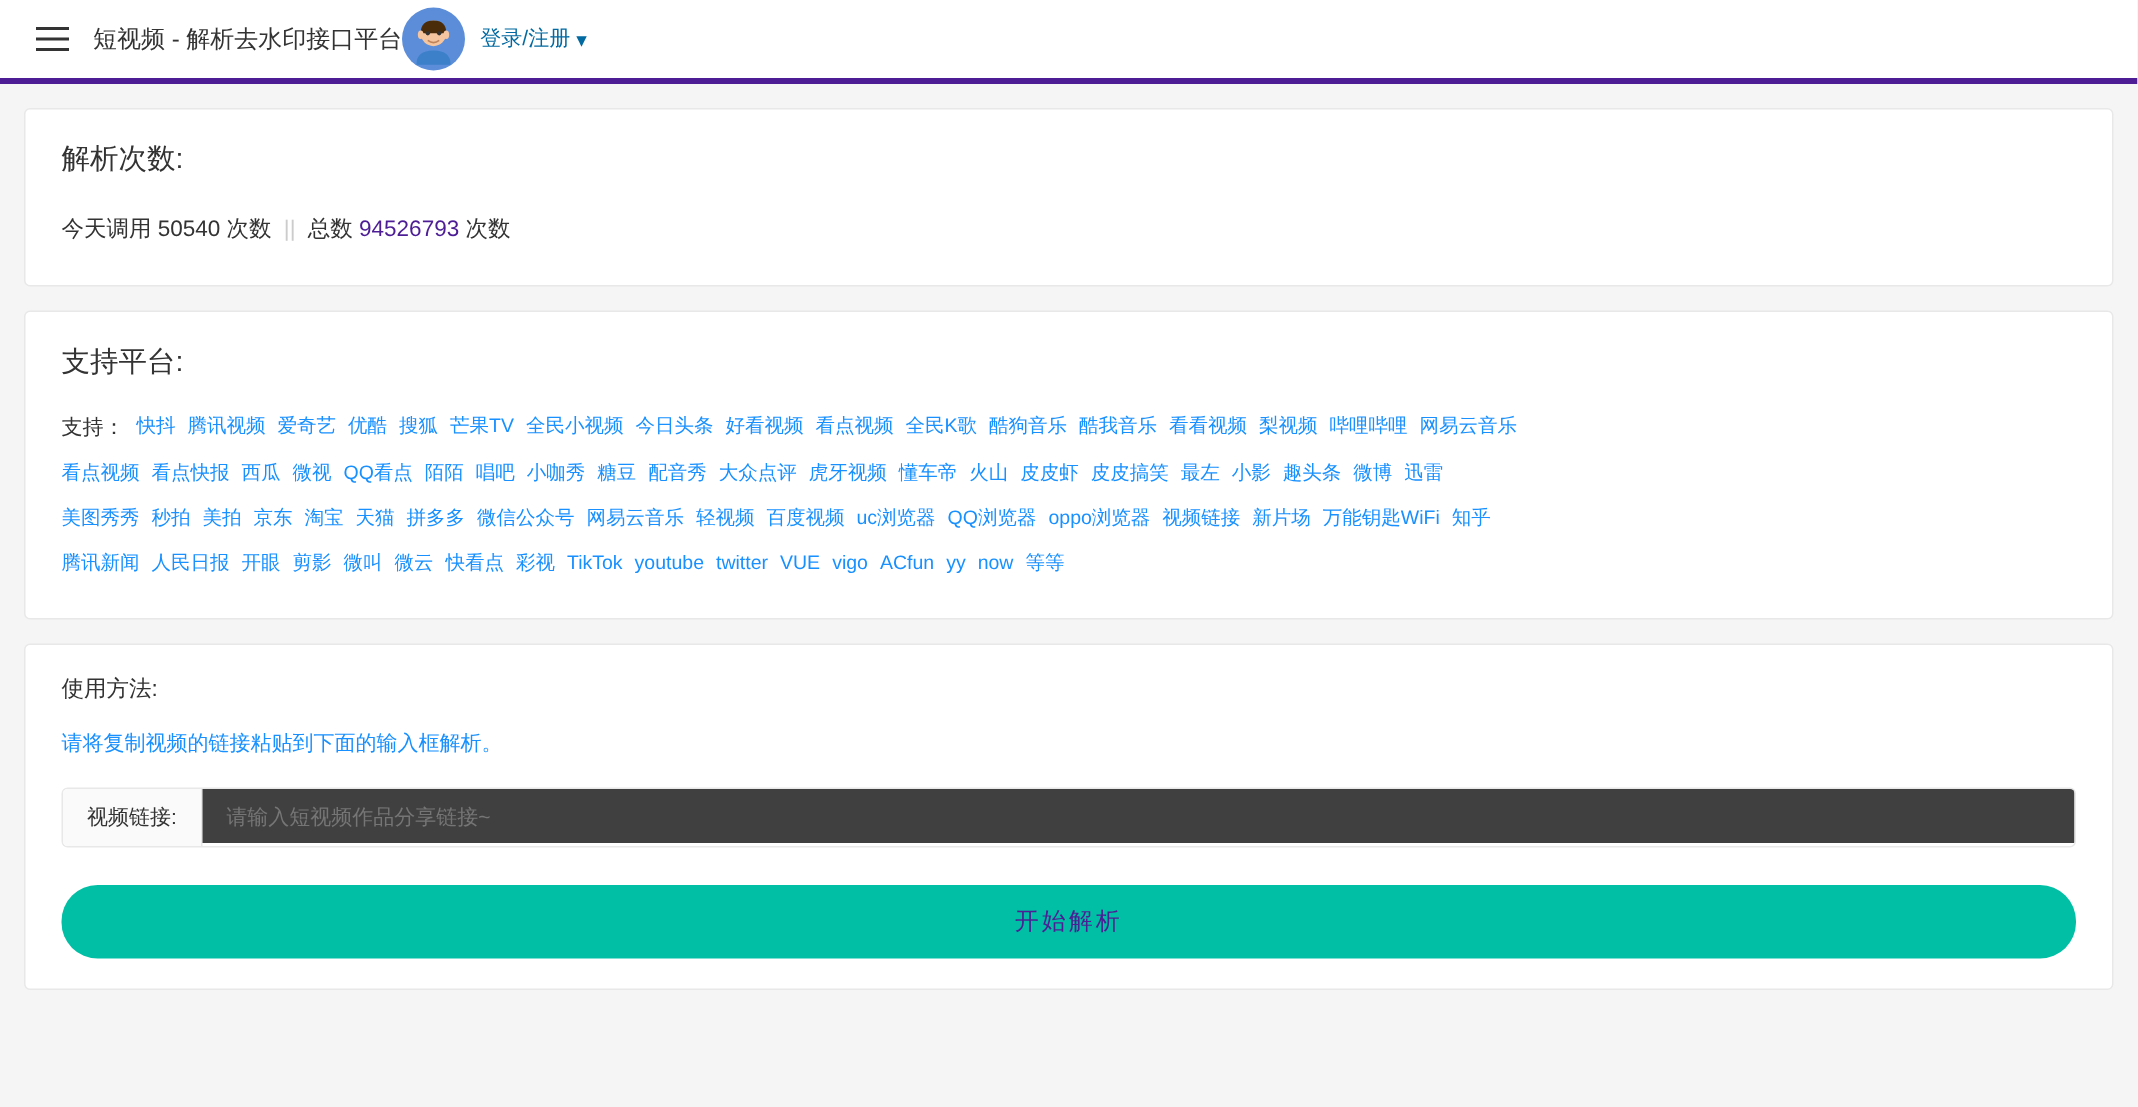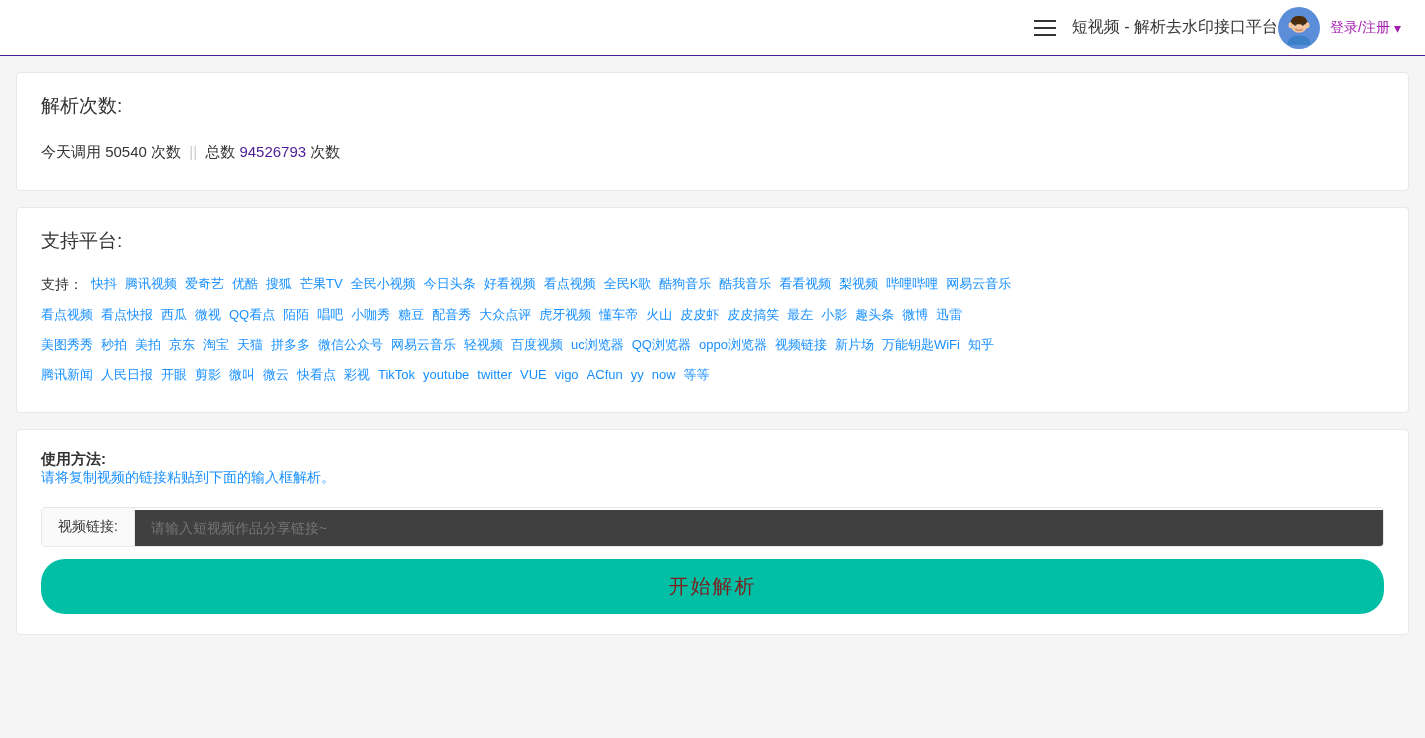--- a/index.html
+++ b/index.html
@@ -2,25 +2,25 @@
 <html><head>
   <meta charset="utf-8">
   <style>
     * { margin: 0; padding: 0; box-sizing: border-box; }
     body { font-family: "Microsoft YaHei", "PingFang SC", Arial, sans-serif; background: #f5f5f5; color: #333; font-size: 14px; }
 
     
     .header {
       display: flex;
       align-items: center;
-      justify-content: flex-end;
+      justify-content: flex-start;
       padding: 0 24px;
       height: 56px;
       background: #fff;
-      border-bottom: 1px solid #4c1d95;
+      border-bottom: 4px solid #4c1d95;
     }
     .header-left {
       display: flex;
       align-items: center;
       gap: 16px;
     }
     .hamburger-icon {
       display: flex;
       flex-direction: column;
       gap: 5px;
@@ -48,21 +48,21 @@
       border-radius: 50%;
       background: #5b8dd9;
       overflow: hidden;
       display: flex;
       align-items: center;
       justify-content: center;
     }
     .avatar svg { width: 38px; height: 38px; }
     .login-btn {
       font-size: 14px;
-      color: #a21caf;
+      color: #0369a1;
       cursor: pointer;
       display: flex;
       align-items: center;
       gap: 4px;
     }
 
     
     .main {
       padding: 16px;
       max-width: 1425px;
@@ -113,36 +113,36 @@
       font-size: 13px;
       margin-right: 8px;
       white-space: nowrap;
       cursor: default;
     }
 
     
     .usage-title {
       font-size: 15px;
       color: #333;
-      font-weight: 700;
-      margin-bottom: 0;
+      font-weight: 400;
+      margin-bottom: 18px;
     }
     .usage-desc {
       font-size: 14px;
       color: #1890ff;
       margin-bottom: 20px;
     }
 
     
     .input-row {
       display: flex;
-      align-items: flex-end;
+      align-items: flex-start;
       border: 1px solid #e8e8e8;
       border-radius: 4px;
-      margin-bottom: 12px;
+      margin-bottom: 25px;
       overflow: hidden;
     }
     .input-label {
       padding: 10px 16px;
       color: #333;
       font-size: 14px;
       white-space: nowrap;
       border-right: 1px solid #e8e8e8;
       background: #fafafa;
     }
@@ -155,24 +155,24 @@
       color: #999;
       background: #404040;
       font-family: inherit;
     }
 
     
     .submit-btn {
       width: 100%;
       padding: 14px;
       background: #00bfa5;
-      color: #7f1d1d;
+      color: #4c1d95;
       border: none;
       border-radius: 24px;
-      font-size: 20px;
+      font-size: 16px;
       cursor: pointer;
       font-family: Liberation Sans, sans-serif;
       letter-spacing: 2px;
     }
   </style>
 </head>
 <body>
 
 <div class="header">
   <div class="header-left">

